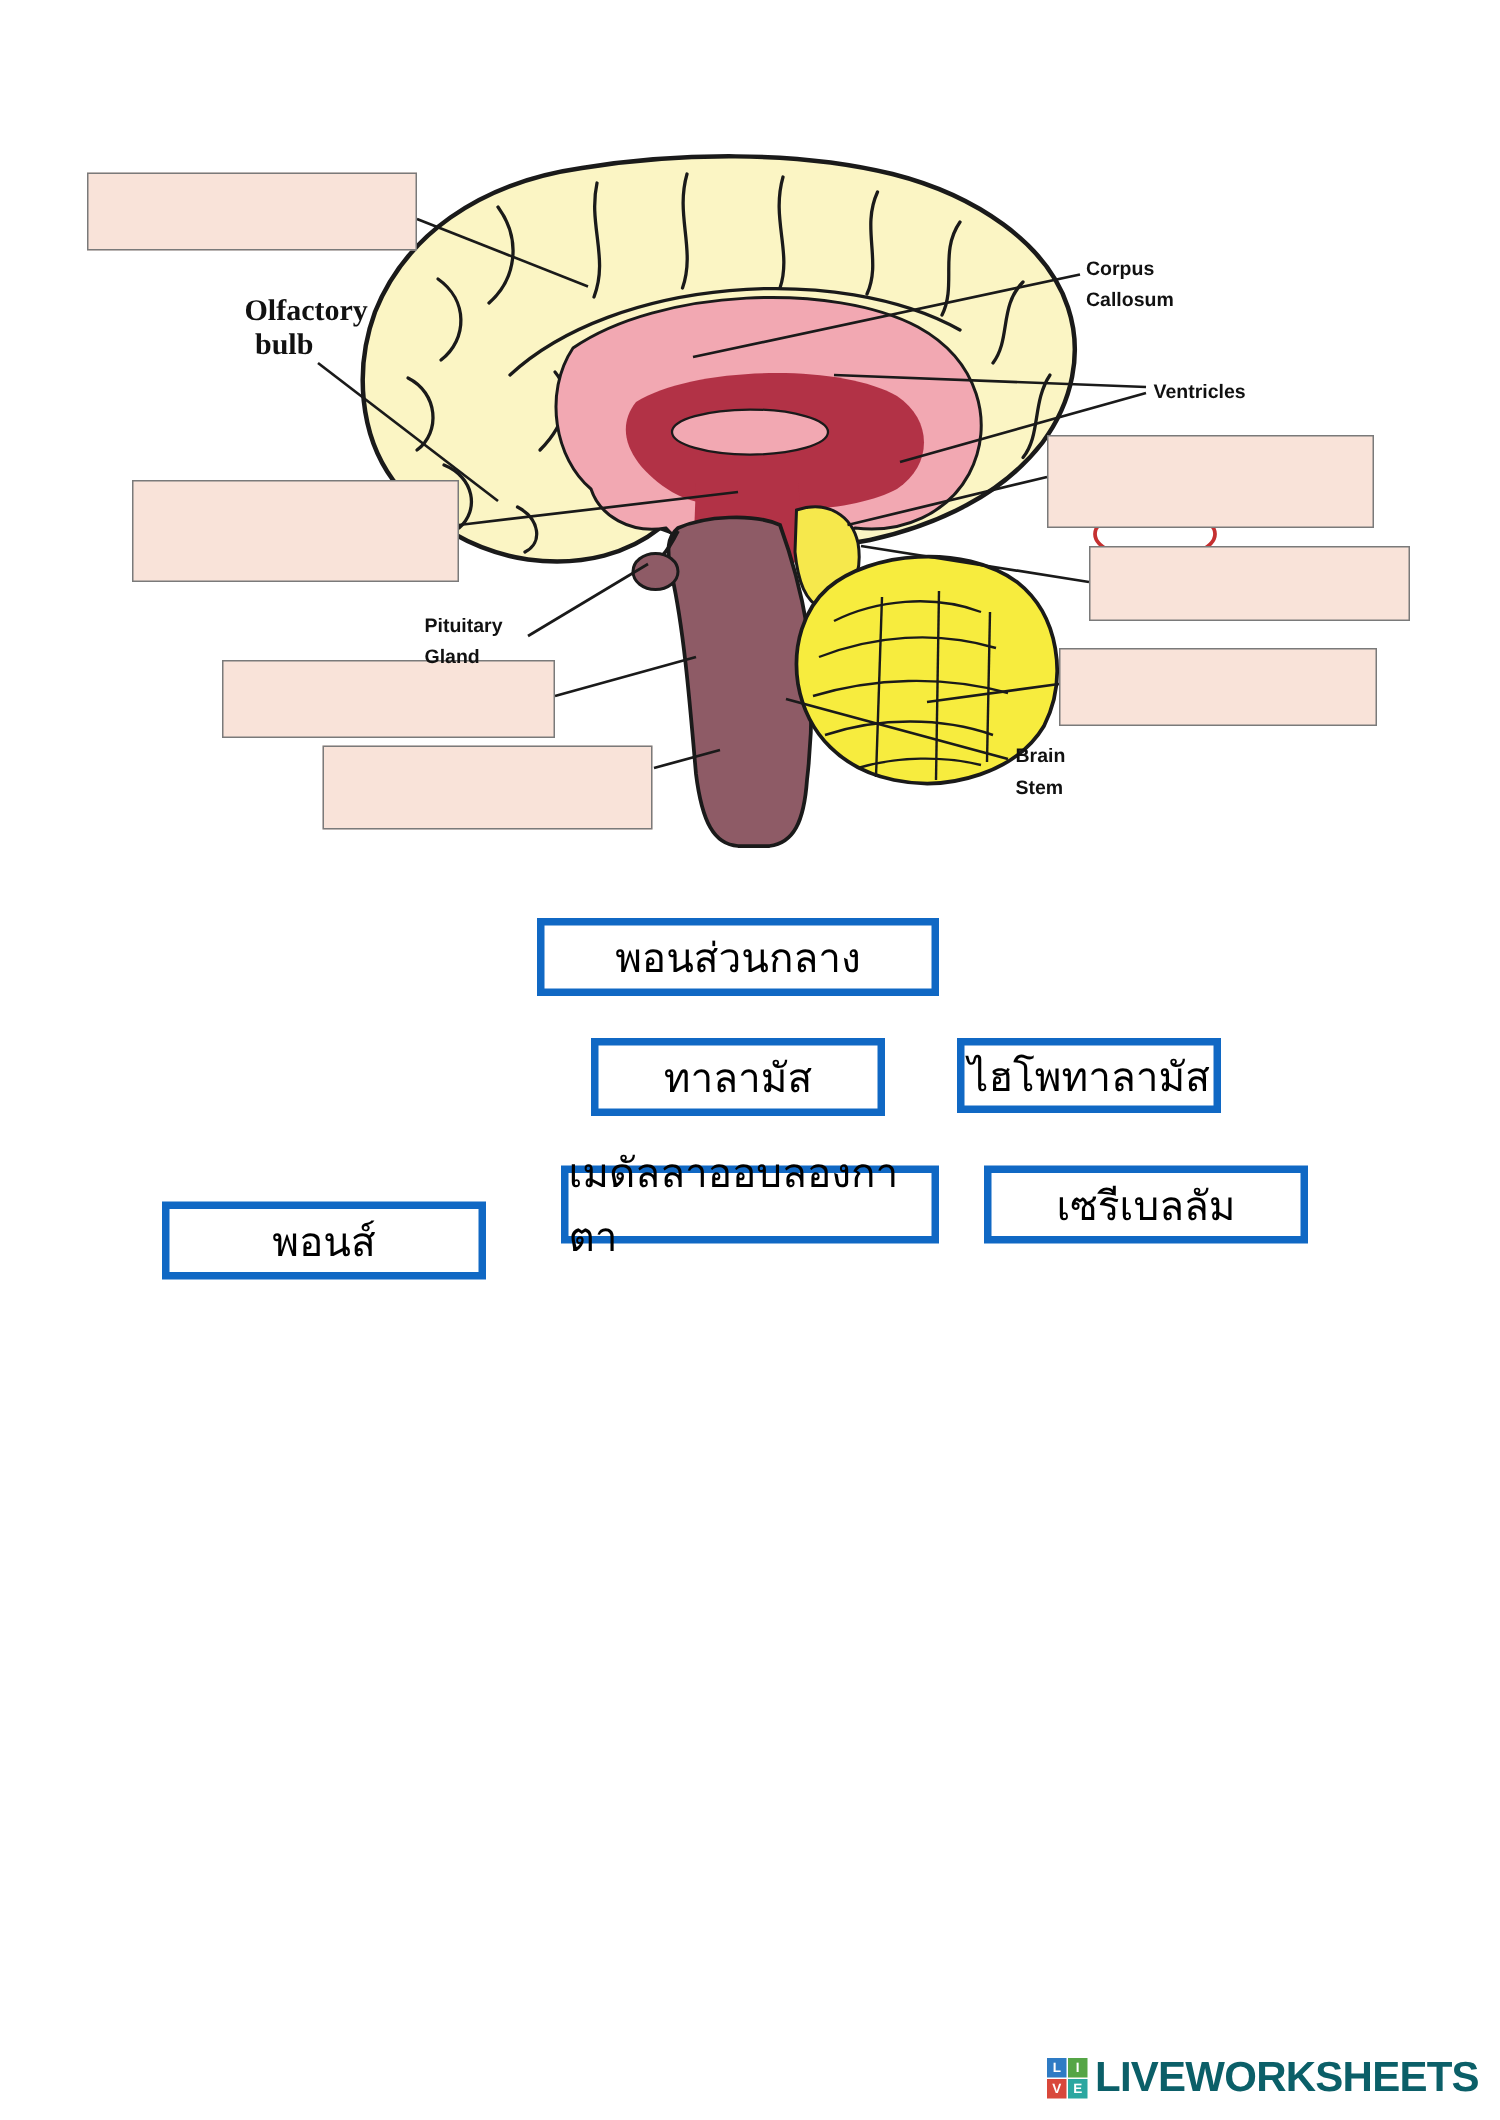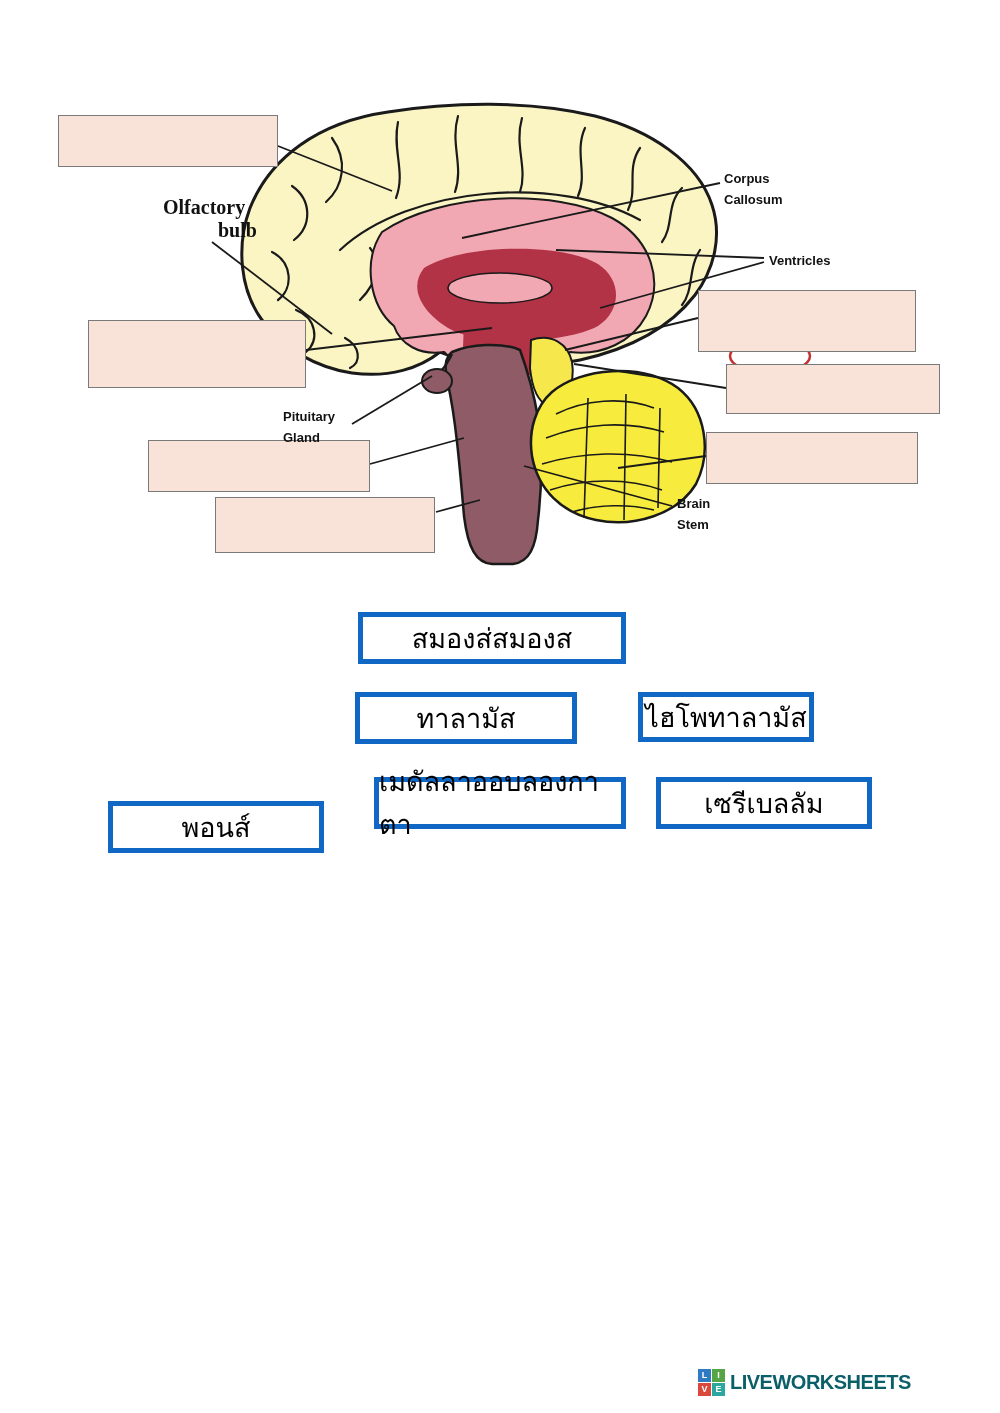--- a/index.html
+++ b/index.html
@@ -30,21 +30,21 @@
     font-family:"Liberation Sans", sans-serif;
     white-space:nowrap;
   }
   .diagram-label.serif {
     font-family:"Liberation Serif", serif;
     font-weight:bold;
     font-size:20px;
     line-height:23px;
   }
   .diagram-label .l2 { display:block; }
-  .diagram-label.serif .l2 { padding-left:7px;margin-left:48px; }
+  .diagram-label.serif .l2 { padding-left:7px; }
 
   .answer-box {
     position:absolute;
     z-index:2;
     background:#ffffff;
     border:5px solid var(--answer-border, #1068C4);
     display:flex;
     align-items:center;
     justify-content:center;
     font-size:27px;
@@ -78,21 +78,21 @@
     font-weight:bold;
     line-height:1;
   }
   .lg-1 { background:#2E7BC4; }
   .lg-2 { background:#55A546; }
   .lg-3 { background:#D9483B; }
   .lg-4 { background:#2BA7A0; }
   .logo-text {
     color:var(--brand-color, #0B5F68);
     font-weight:bold;
-    font-size:20px;
+    font-size:28px;
     letter-spacing:-0.5px;
     font-family:"Liberation Sans", sans-serif;
   }
 </style>
 </head>
 <body>
 
 <div class="page">
 
   <svg class="diagram" width="1000" height="600" viewBox="0 0 1000 600">
@@ -184,23 +184,23 @@
   <div class="diagram-label" style="left:283px;top:406px">
     <span class="l1">Pituitary</span>
     <span class="l2">Gland</span>
   </div>
   <div class="diagram-label" style="left:677px;top:493px">
     <span class="l1">Brain</span>
     <span class="l2">Stem</span>
   </div>
 
   <div class="answer-box" style="left:358px;top:612px;width:268px;height:52px">
-    <span>สมองส่สมองส</span>
-  </div>
-  <div class="answer-box" style="left:355px;top:692px;width:222px;height:52px">
+    <span>พอนส่วนกลาง</span>
+  </div>
+  <div class="answer-box" style="left:394px;top:692px;width:196px;height:52px">
     <span>ทาลามัส</span>
   </div>
   <div class="answer-box" style="left:638px;top:692px;width:176px;height:50px">
     <span>ไฮโพทาลามัส</span>
   </div>
   <div class="answer-box" style="left:108px;top:801px;width:216px;height:52px">
     <span>พอนส์</span>
   </div>
   <div class="answer-box" style="left:374px;top:777px;width:252px;height:52px">
     <span>เมดัลลาออบลองกาตา</span>

